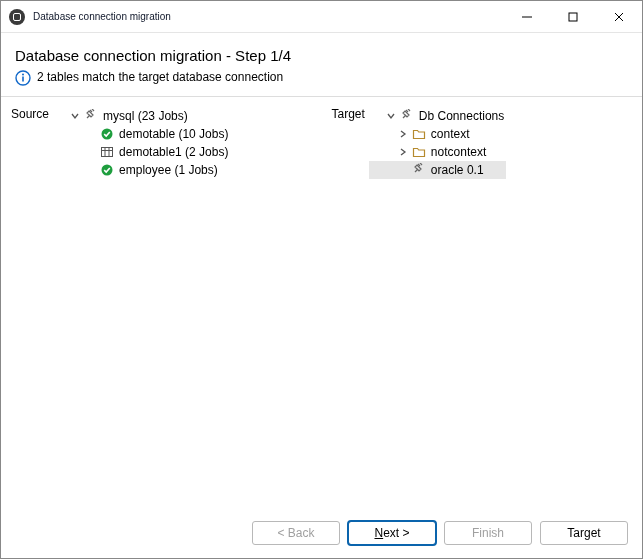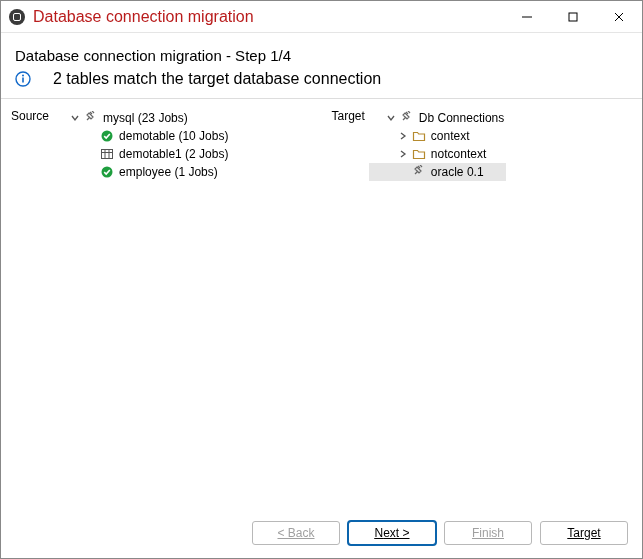--- a/index.html
+++ b/index.html
@@ -2,50 +2,50 @@
 <html><head>
   <meta charset="utf-8">
   <style>
     * { box-sizing: border-box; margin: 0; padding: 0; font-family: "Segoe UI", Tahoma, sans-serif; }
     body { width: 643px; height: 559px; background: #fff; border: 1px solid #888; overflow: hidden; display: flex; flex-direction: column; }
 
     
     .titlebar { height: 32px; display: flex; align-items: center; padding: 0 0 0 8px; border-bottom: 1px solid #e5e5e5; }
     .titlebar .app-icon { width: 16px; height: 16px; border-radius: 50%; background: #3a3a3a; display: flex; align-items: center; justify-content: center; margin-right: 8px; flex-shrink: 0; }
     .titlebar .app-icon-inner { width: 8px; height: 8px; border: 1.5px solid #fff; border-radius: 2px; transform: rotate(0deg); }
-    .titlebar .title-text { font-size: 16px; color: #b91c1c; flex: 1; }
+    .titlebar .title-text { font-size: 10px; color: #0f172a; flex: 1; }
     .win-controls { display: flex; height: 100%; }
     .win-btn { width: 46px; display: flex; align-items: center; justify-content: center; font-size: 12px; color: #000; }
     .win-btn svg { width: 12px; height: 12px; }
 
     
     .header { padding: 14px 14px 10px 14px; border-bottom: 1px solid #ddd; }
     .header-title { font-size: 15px; font-weight: 400; color: #000; margin-bottom: 6px; }
-    .header-info { display: flex; align-items: center; font-size: 16px; color: #000; gap: 16px; }
+    .header-info { display: flex; font-size: 12px; color: #000; }
     .info-icon { width: 16px; height: 16px; margin-right: 6px; flex-shrink: 0; }
 
     
     .main { display: flex; flex: 1; overflow: hidden; }
     .pane { flex: 1; display: flex; flex-direction: row; padding: 10px 0 0 10px; overflow: auto; }
     .pane + .pane { border-left: none; }
     .pane-label { font-size: 12px; color: #000; margin-bottom: 4px; padding-left: 0px; }
     .tree { font-size: 12px; color: #000; padding-left: 4px; }
     .tree-row { display: flex; align-items: center; height: 18px; padding: 0 2px; white-space: nowrap; }
     .tree-row.selected { background: #e6e6e6; }
     .expander { width: 12px; height: 12px; margin-right: 2px; display: flex; align-items: center; justify-content: center; flex-shrink: 0; }
     .expander svg { width: 8px; height: 8px; }
     .tree-icon { width: 16px; height: 16px; margin-right: 4px; display: flex; align-items: center; justify-content: center; flex-shrink: 0; }
     .tree-icon svg { width: 14px; height: 14px; }
     .indent-1 { padding-left: 16px; align-items: center; }
     .indent-2 { padding-left: 32px; }
     .indent-2b { padding-left: 28px; }
 
     
     .footer { height: 50px; display: flex; align-items: center; justify-content: flex-end; padding: 0 14px; gap: 8px; border-top: none; }
-    .btn { min-width: 88px; height: 24px; border: 1px solid #b8b8b8; border-radius: 3px; background: #fff; font-size: 12px; display: flex; align-items: center; justify-content: center; color: #000; text-decoration: underline; }
+    .btn { min-width: 88px; height: 24px; border: 1px solid #b8b8b8; border-radius: 3px; background: #fff; font-size: 12px; display: flex; align-items: center; justify-content: center; color: #000; }
     .btn.disabled { color: #a0a0a0; }
     .btn.focused { outline: 2px solid #0a64ad; outline-offset: -1px; }
     .btn .underline { text-decoration: underline; }
   </style>
 </head>
 <body>
 
 <div class="titlebar">
   <div class="app-icon">
     <div class="app-icon-inner"></div>

